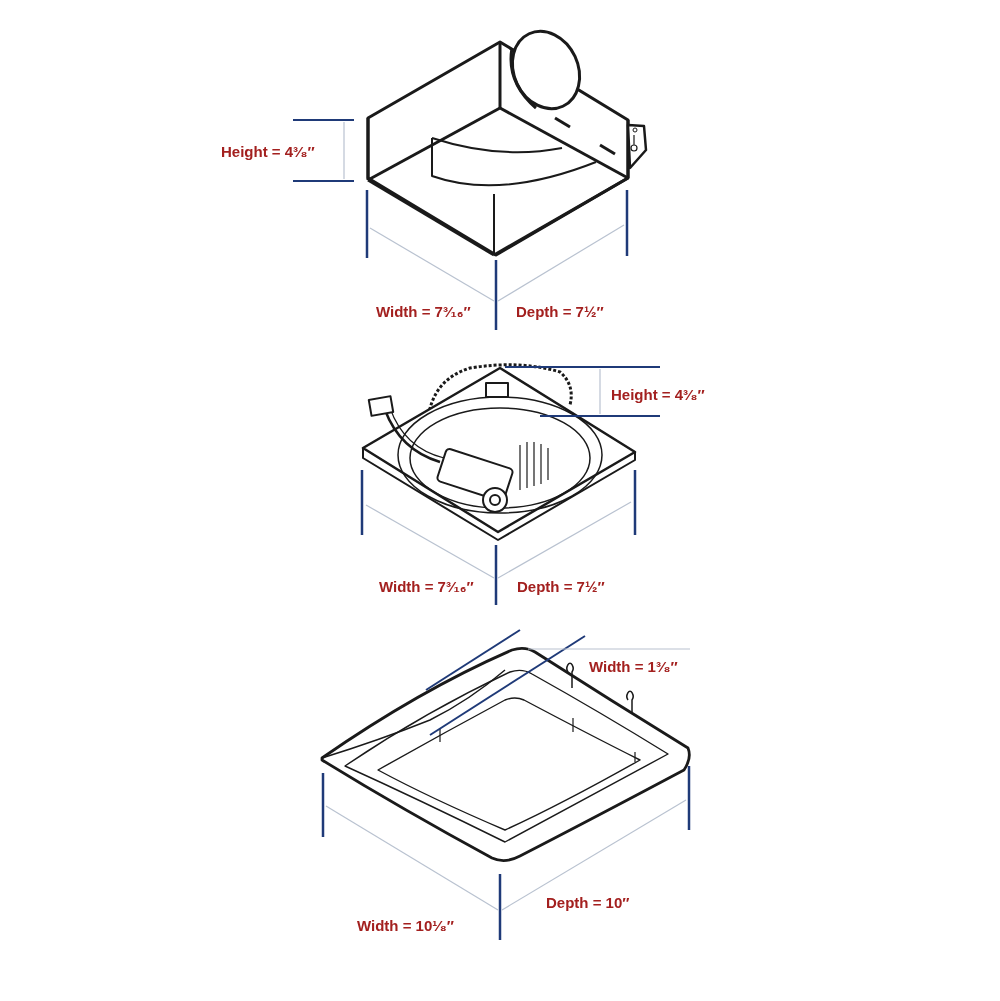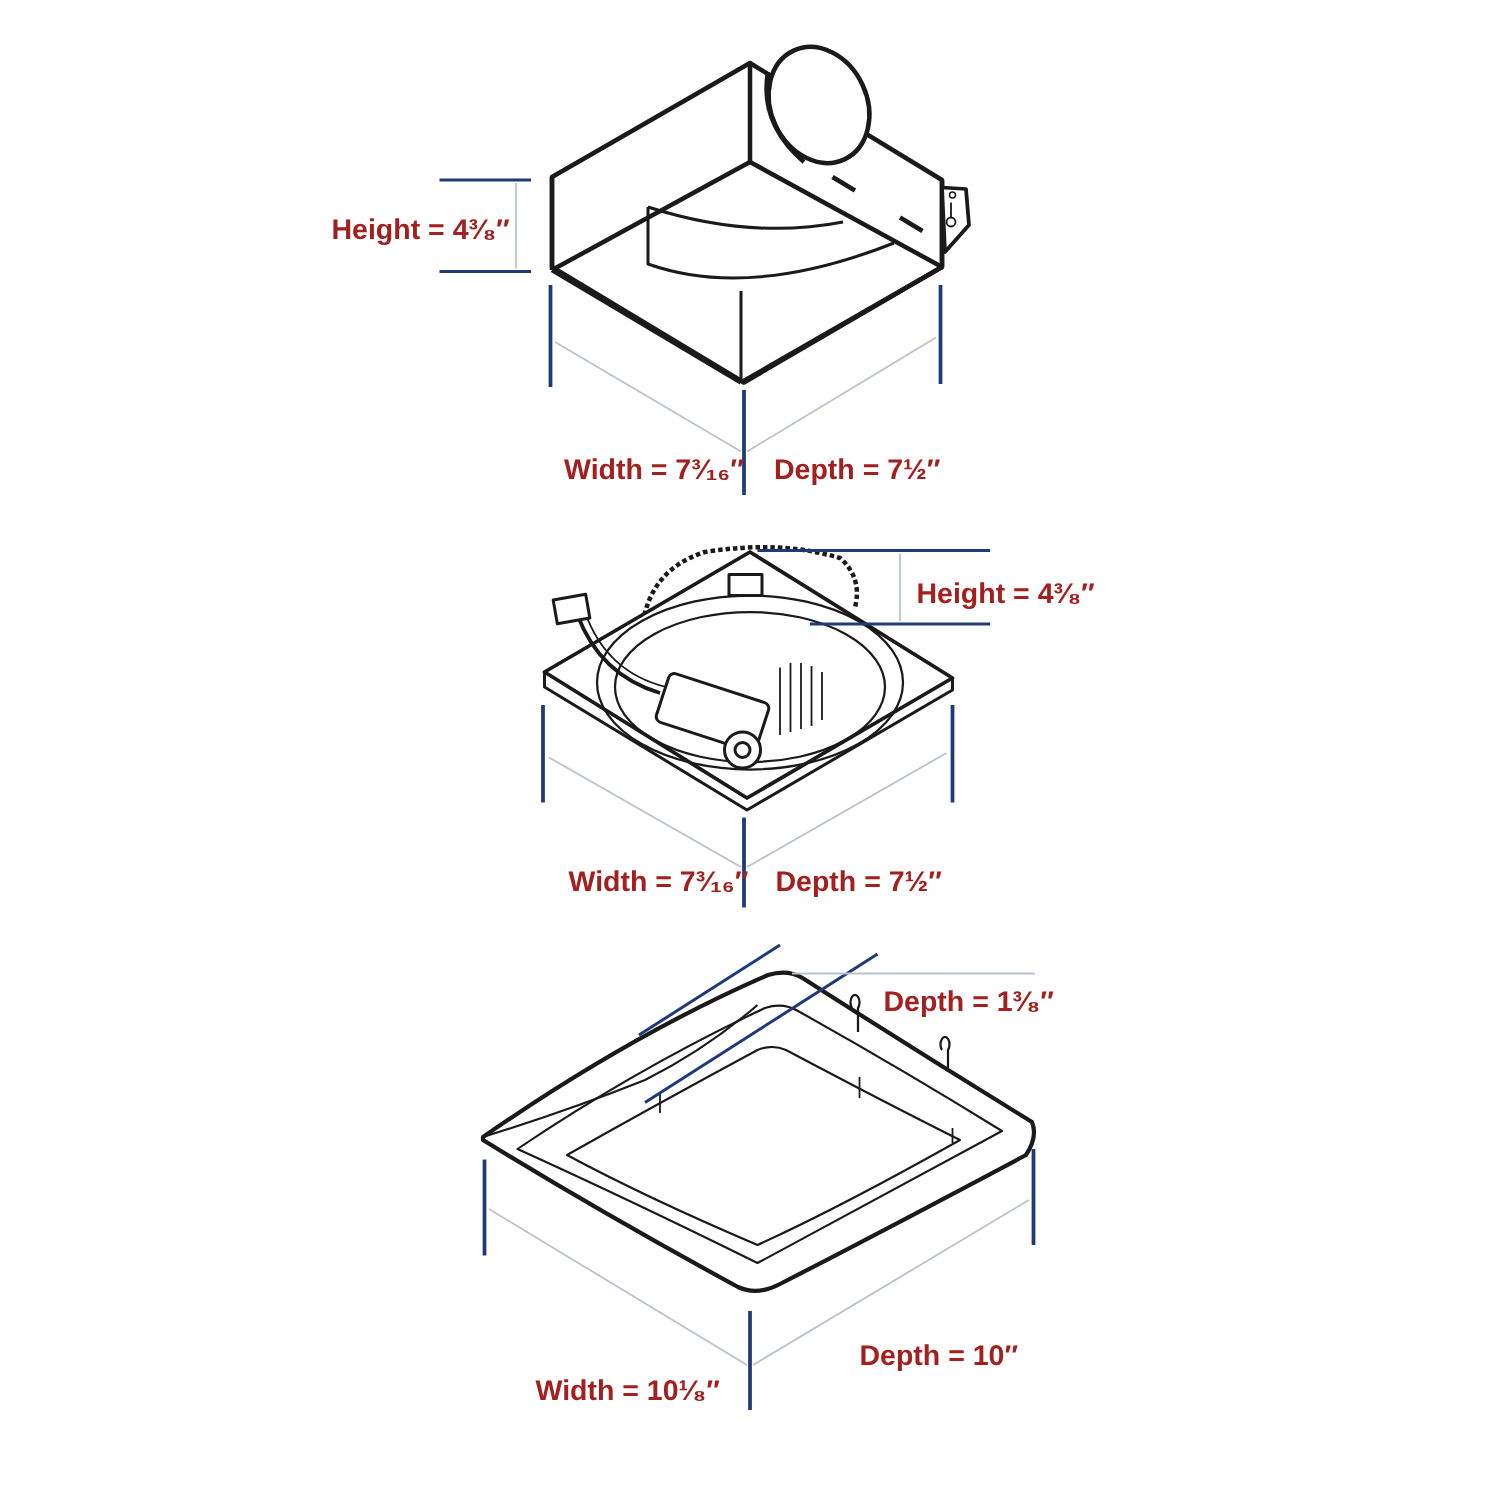--- a/index.html
+++ b/index.html
@@ -2,21 +2,21 @@
 <html><head>
 <meta charset="utf-8">
 <style>
   html, body { margin: 0; padding: 0; background: #ffffff; }
   body { width: 1000px; height: 1001px; position: relative; overflow: hidden; font-family: "Liberation Sans", sans-serif; }
   #canvas { position: absolute; left: 0; top: 0; width: 1000px; height: 1001px; }
   .dim-label {
     position: absolute;
     font-family: "Liberation Sans", sans-serif;
     font-weight: bold;
-    font-size: 19px;
+    font-size: 15px;
     color: #a3201f;
     white-space: nowrap;
     line-height: 1;
   }
 </style>
 </head>
 <body>
 
 <svg id="canvas" viewBox="0 0 1000 1001" xmlns="http://www.w3.org/2000/svg">
 
@@ -130,15 +130,15 @@
 </svg>
 
 <div class="dim-label" style="left:221px; top:144px;">Height = 4³⁄₈″</div>
 <div class="dim-label" style="left:376px; top:304px;">Width = 7³⁄₁₆″</div>
 <div class="dim-label" style="left:516px; top:304px;">Depth = 7½″</div>
 
 <div class="dim-label" style="left:611px; top:387px;">Height = 4³⁄₈″</div>
 <div class="dim-label" style="left:379px; top:579px;">Width = 7³⁄₁₆″</div>
 <div class="dim-label" style="left:517px; top:579px;">Depth = 7½″</div>
 
-<div class="dim-label" style="left:589px; top:659px;">Depth = 1³⁄₈″</div>
+<div class="dim-label" style="left:589px; top:659px;">Width = 1³⁄₈″</div>
 <div class="dim-label" style="left:357px; top:895px;margin-top:23px;">Width = 10¹⁄₈″</div>
-<div class="dim-label" style="left:546px; top:895px;margin-left:27px;">Depth = 10″</div>
+<div class="dim-label" style="left:546px; top:895px;">Depth = 10″</div>
 
 </body></html>

